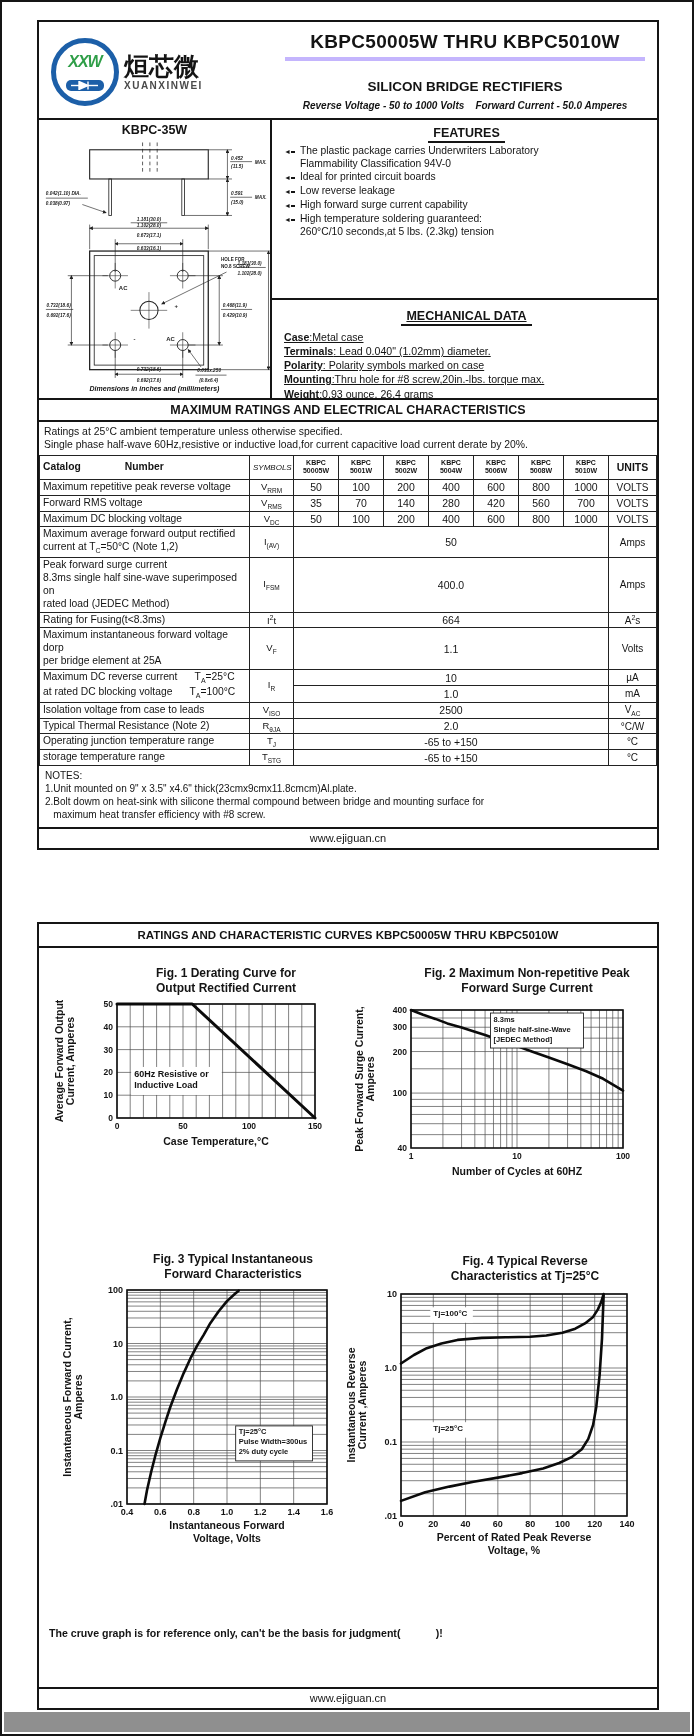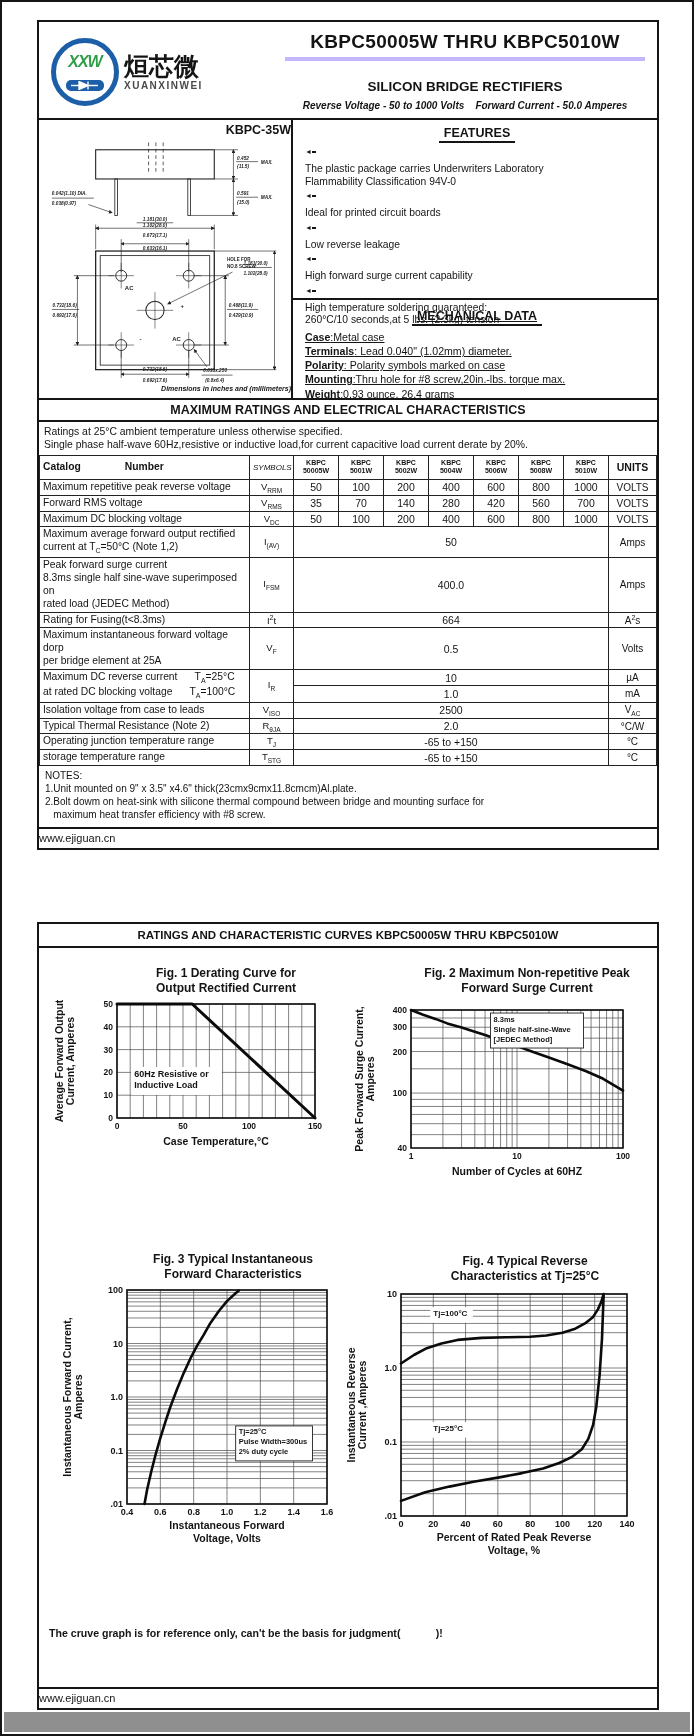--- a/index.html
+++ b/index.html
@@ -20,30 +20,30 @@
   .logo-diode{width:38px;height:11px;background:#1c5fa8;border-radius:5px;display:flex;align-items:center;justify-content:center;}
   .logo-text .cn{font-size:25px;font-weight:700;white-space:nowrap;line-height:1.05;}
   .logo-text .en{font-size:10px;letter-spacing:1.5px;color:#4a4a4a;font-weight:700;}
   .title-block{flex:1;padding:9px 12px 0 0;text-align:center;}
   .main-title{font-size:19px;font-weight:800;letter-spacing:.3px;padding-bottom:4px;border-bottom:4px solid #c4b5fd;}
   .sub-title{font-size:13.5px;font-weight:800;margin-top:18px;}
   .tagline{font-size:10px;font-style:italic;font-weight:600;margin-top:6px;}
 
   
   .p1-main{display:flex;height:278px;}
-  .p1-left{width:254px;border-right:2px solid #151515;text-align:right;padding-top:3px;box-sizing:border-box;}
+  .p1-left{width:233px;border-right:2px solid #151515;text-align:center;padding-top:3px;box-sizing:border-box;}
   .pkg-title{font-weight:800;font-size:12.5px;}
   #pkg-svg{display:block;margin:0 auto;}
   .pkg-caption{font-size:7px;font-style:italic;font-weight:700;margin-top:-2px;}
   .p1-right{flex:1;box-sizing:border-box;}
   .features{border-bottom:2px solid #151515;padding:6px 8px 4px 12px;height:180px;box-sizing:border-box;}
   .sec-title{text-align:center;font-weight:800;font-size:12.5px;margin-bottom:5px;}
   .sec-title span{border-bottom:2px solid #151515;padding:0 5px 1px;}
   ul.feat{list-style:none;margin:0;padding:0;font-size:10.3px;line-height:1.22;}
-  ul.feat li{display:flex;gap:5px;margin-bottom:1px;flex-direction:column;}
+  ul.feat li{display:flex;gap:5px;margin-bottom:1px;}
   .blt{flex:none;font-size:7px;line-height:12px;margin-top:1px;}
   .blt::after{content:"";display:inline-block;width:4px;height:2px;background:#141414;margin-bottom:1px;}
   .mech{padding:8px 8px 0 12px;font-size:10.6px;line-height:1.34;text-decoration:underline;}
 
   
   .band{border-top:2px solid #151515;border-bottom:2px solid #151515;text-align:center;
     font-weight:800;font-size:12.5px;padding:3px 0;}
   .rat-notes{font-size:10.4px;line-height:1.25;padding:3px 4px 4px 5px;}
   table{border-collapse:collapse;table-layout:fixed;width:100%;}
   td{border:1.2px solid #222;font-size:10.3px;padding:1px 3px;vertical-align:middle;}
@@ -53,21 +53,21 @@
   td.val{text-align:center;font-size:10.5px;}
   td.units{text-align:center;font-size:10px;}
   td.part{text-align:center;font-size:7px;font-weight:700;line-height:1.2;padding:3px 0;}
   td.hdrsym{font-style:italic;font-size:8px;text-align:center;}
   td.hdrunits{font-weight:800;font-size:10.5px;text-align:center;}
   .num-gap{margin-left:44px;}
   sub{font-size:7px;} sup{font-size:7px;}
   .notes{font-size:10px;line-height:1.3;padding:3px 6px;}
 
   .p1-footer,.p2-footer{position:absolute;left:0;right:0;bottom:0;border-top:2px solid #151515;
-    font-size:11px;padding:3px 0 4px;background:#fff;}
+    text-align:center;font-size:11px;padding:3px 0 4px;background:#fff;}
 
   
   .band2{border-bottom:2px solid #151515;text-align:center;font-weight:800;font-size:11.5px;padding:5px 0;}
   .fig{position:absolute;}
   #fig1-box{left:14px;top:42px;width:300px;}
   #fig2-box{left:314px;top:42px;width:302px;}
   #fig3-box{left:22px;top:328px;width:298px;}
   #fig4-box{left:306px;top:330px;width:314px;}
   .fig-title{font-weight:800;font-size:12px;line-height:1.25;text-align:center;margin:0 0 2px 46px;}
   .disclaimer{position:absolute;left:10px;top:703px;font-size:10.6px;font-weight:700;}
@@ -362,21 +362,21 @@
           </tr>
           <tr>
             <td class="param">Rating for Fusing(t&lt;8.3ms)</td>
             <td class="sym">I<sup>2</sup>t</td>
             <td class="val" colspan="7">664</td>
             <td class="units">A<sup>2</sup>s</td>
           </tr>
           <tr>
             <td class="param">Maximum instantaneous forward voltage dorp<br>per bridge element at 25A</td>
             <td class="sym">V<sub>F</sub></td>
-            <td class="val" colspan="7">0.5</td>
+            <td class="val" colspan="7">1.1</td>
             <td class="units">Volts</td>
           </tr>
           <tr>
             <td class="param" rowspan="2">Maximum DC reverse current&nbsp;&nbsp;&nbsp;&nbsp;&nbsp;&nbsp;T<sub>A</sub>=25°C<br>at rated DC blocking voltage&nbsp;&nbsp;&nbsp;&nbsp;&nbsp;&nbsp;T<sub>A</sub>=100°C</td>
             <td class="sym" rowspan="2">I<sub>R</sub></td>
             <td class="val" colspan="7">10</td>
             <td class="units">µA</td>
           </tr>
           <tr>
             <td class="val" colspan="7">1.0</td>

